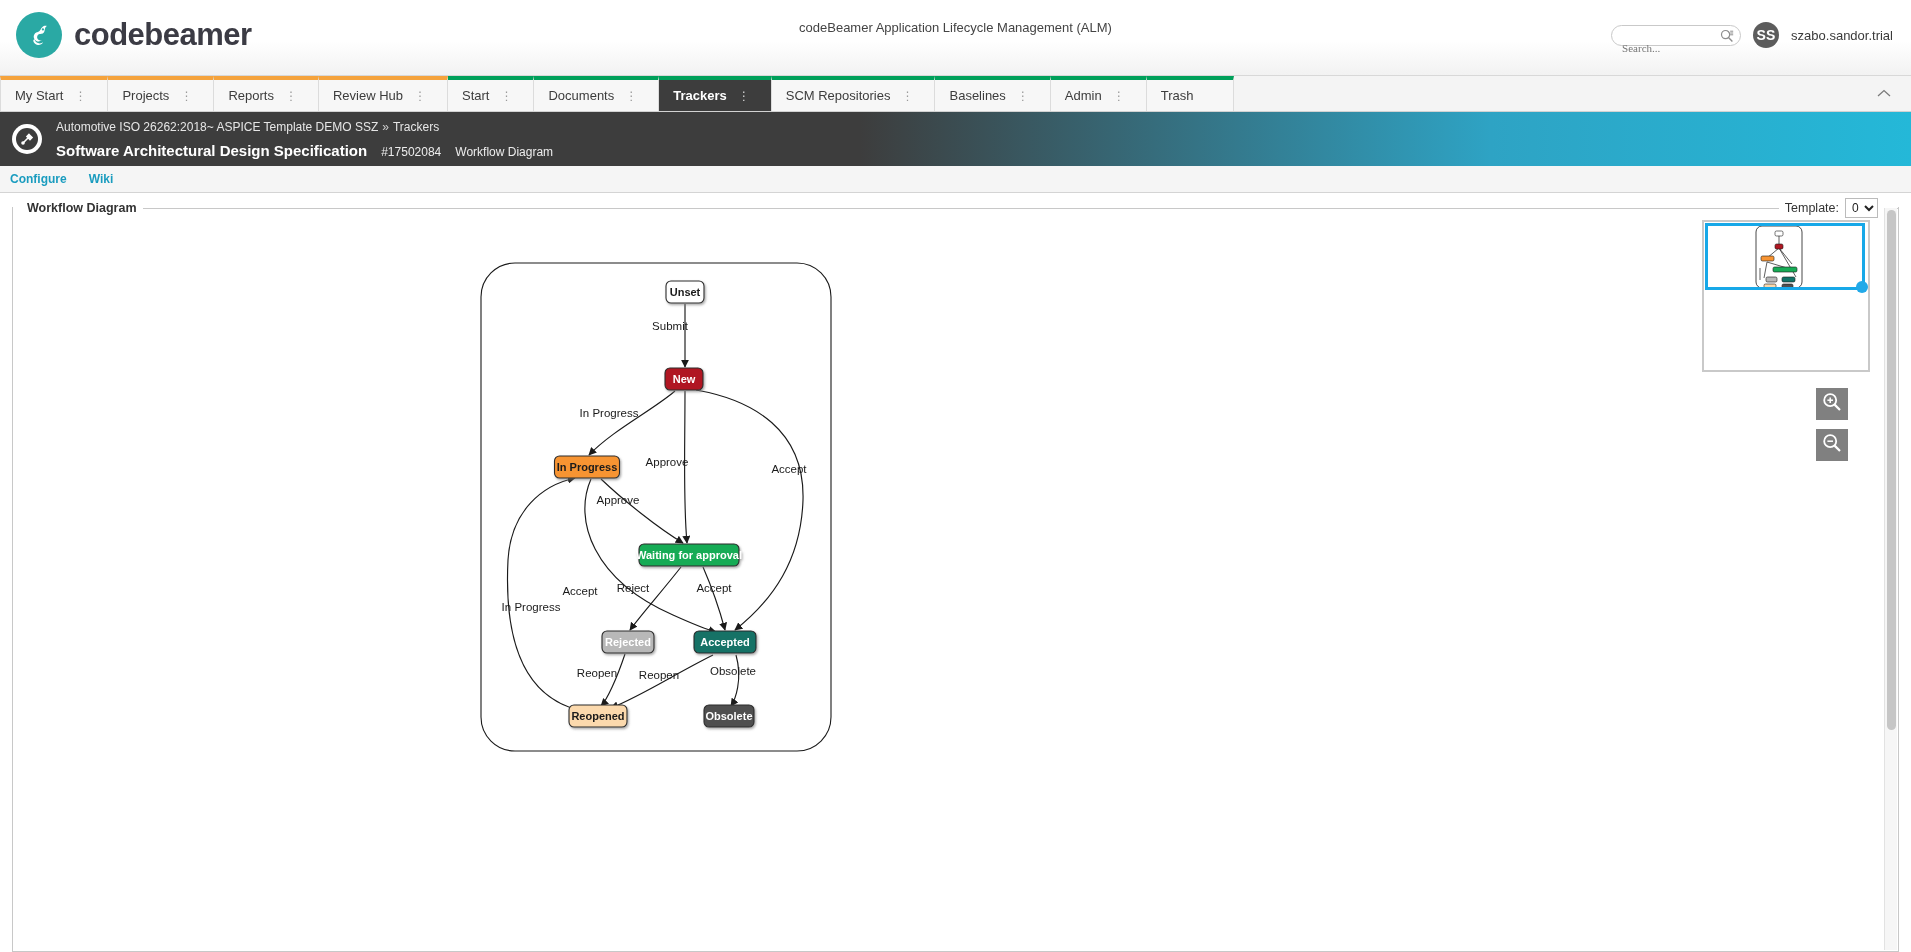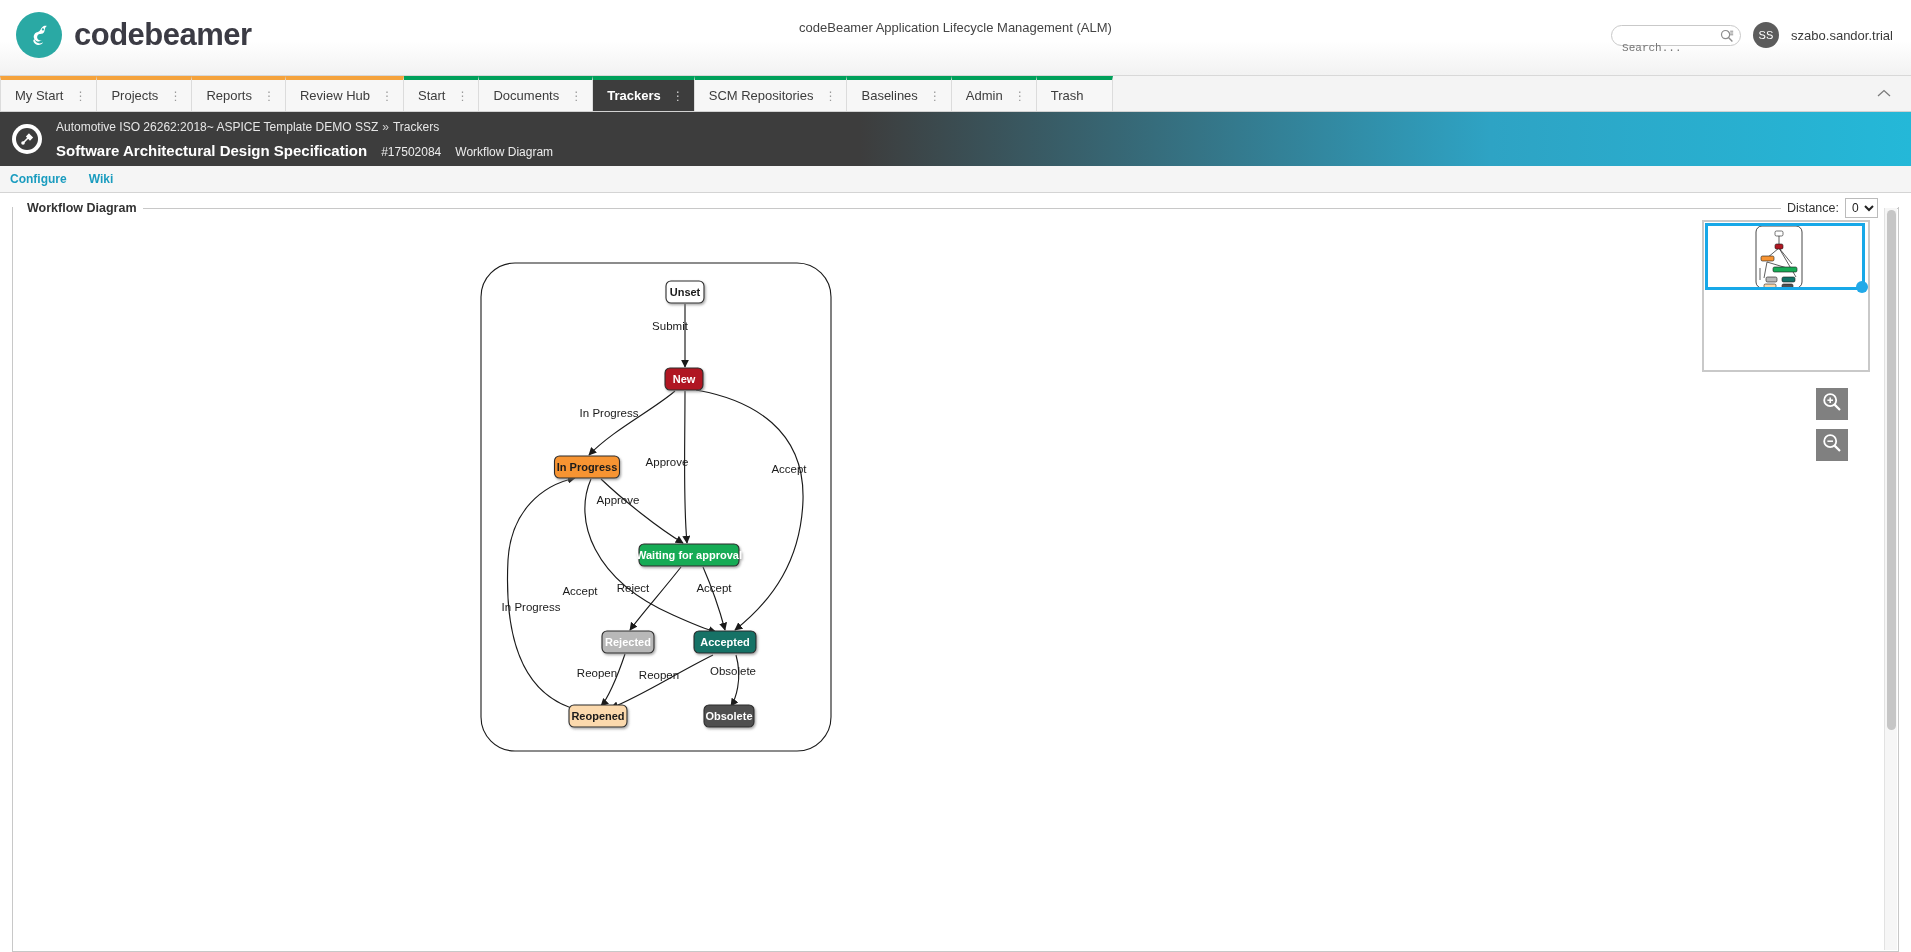--- a/index.html
+++ b/index.html
@@ -51,46 +51,46 @@
     width: 130px; height: 21px;
     border: 1px solid #c9c9c9; border-radius: 11px;
     background: #fff;
     display: flex; align-items: center;
     padding: 0 8px;
     position: relative;
   }
   .searchbox input {
     border: 0; outline: 0; background: transparent;
     font-size: 11px; color: #666; width: 100%;
-    font-family: Liberation Mono, monospace;
+    font-family: Liberation Serif, serif;
     margin-top: 26px;
   }
   .search-ico { position: absolute; right: 6px; top: 3px; }
   .avatar {
     width: 26px; height: 26px; border-radius: 50%;
     background: #5c5c5c; color: #fff;
-    font-size: 11px; font-weight: normal;
+    font-size: 14px; font-weight: bold;
     display: flex; align-items: center; justify-content: center;
     letter-spacing: 0.3px;
   }
   .username { font-size: 13px; color: #3a3a3a; }
 
   
   .navbar {
     position: relative;
     height: 36px;
     background: #f4f4f4;
     border-bottom: 1px solid #d2d2d2;
     display: flex;
     align-items: stretch;
   }
   .tab {
     position: relative;
     display: flex; align-items: center;
-    padding: 0 5px 0 14px;
+    padding: 0 16px 0 14px;
     background: #f7f7f7;
     border-right: 1px solid #dcdcdc;
     border-top: 4px solid transparent;
     cursor: pointer;
     user-select: none;
   }
   .tab:first-child { border-left: 1px solid #dcdcdc; }
   .tab.orange { border-top-color: #f5a33c; }
   .tab.green  { border-top-color: #00a05a; }
   .tab-label {
@@ -370,21 +370,21 @@
 </div>
 
 <div class="panel-wrap">
   <div class="fieldset">
 
     <div class="legend-row">
       <span style="width:10px"></span>
       <span class="legend-txt">Workflow Diagram</span>
       <span class="legend-line"></span>
       <span class="legend-right">
-        <span class="lbl">Distance:</span>
+        <span class="lbl">Template:</span>
         <select class="distance-select" id="distance-select"><option value="0">0</option><option value="1">1</option><option value="2">2</option><option value="3">3</option></select>
       </span>
       <span class="legend-line" style="max-width:14px"></span>
     </div>
 
     <div class="canvas">
 
       <svg class="diagram-svg" id="diagram-svg" width="1880" height="790" viewBox="0 0 1880 790">
         <defs>
           <marker id="arrow" viewBox="0 0 10 10" refX="9" refY="5" markerWidth="7" markerHeight="7" orient="auto-start-reverse">

